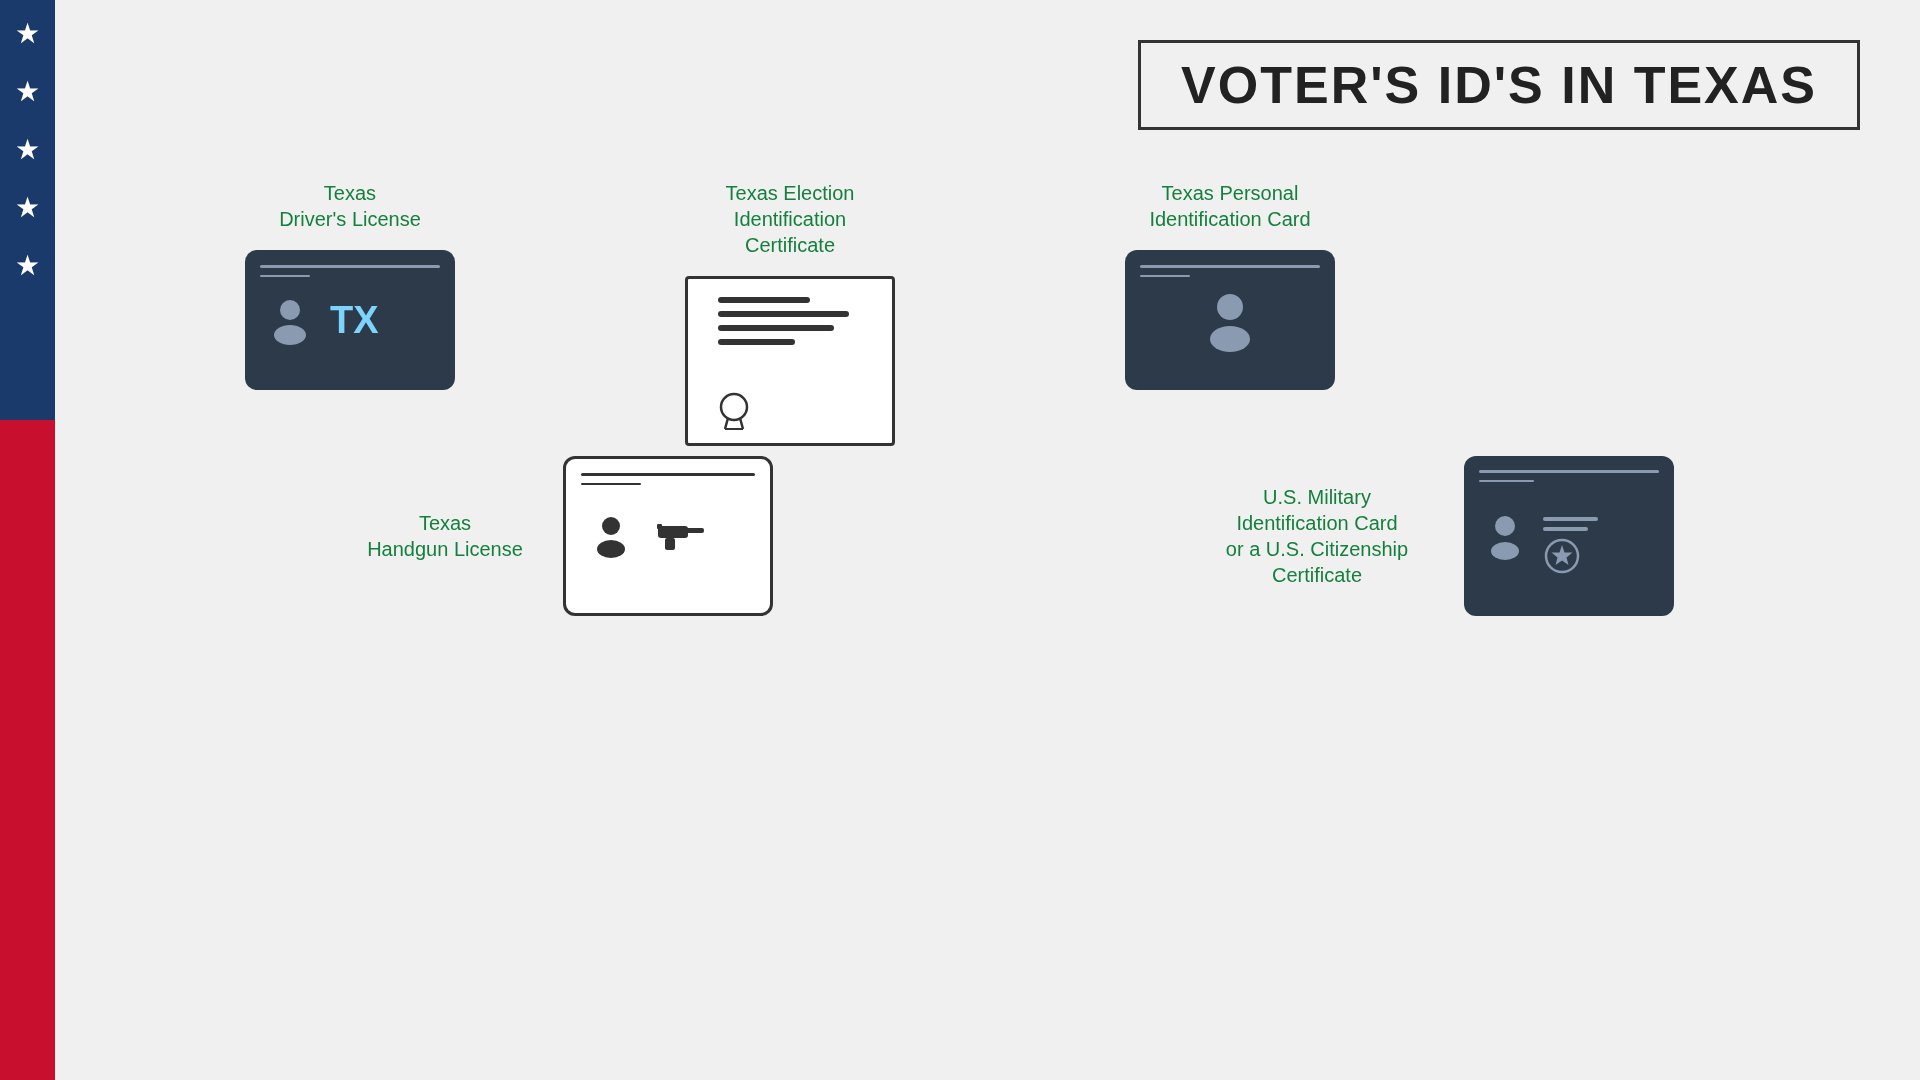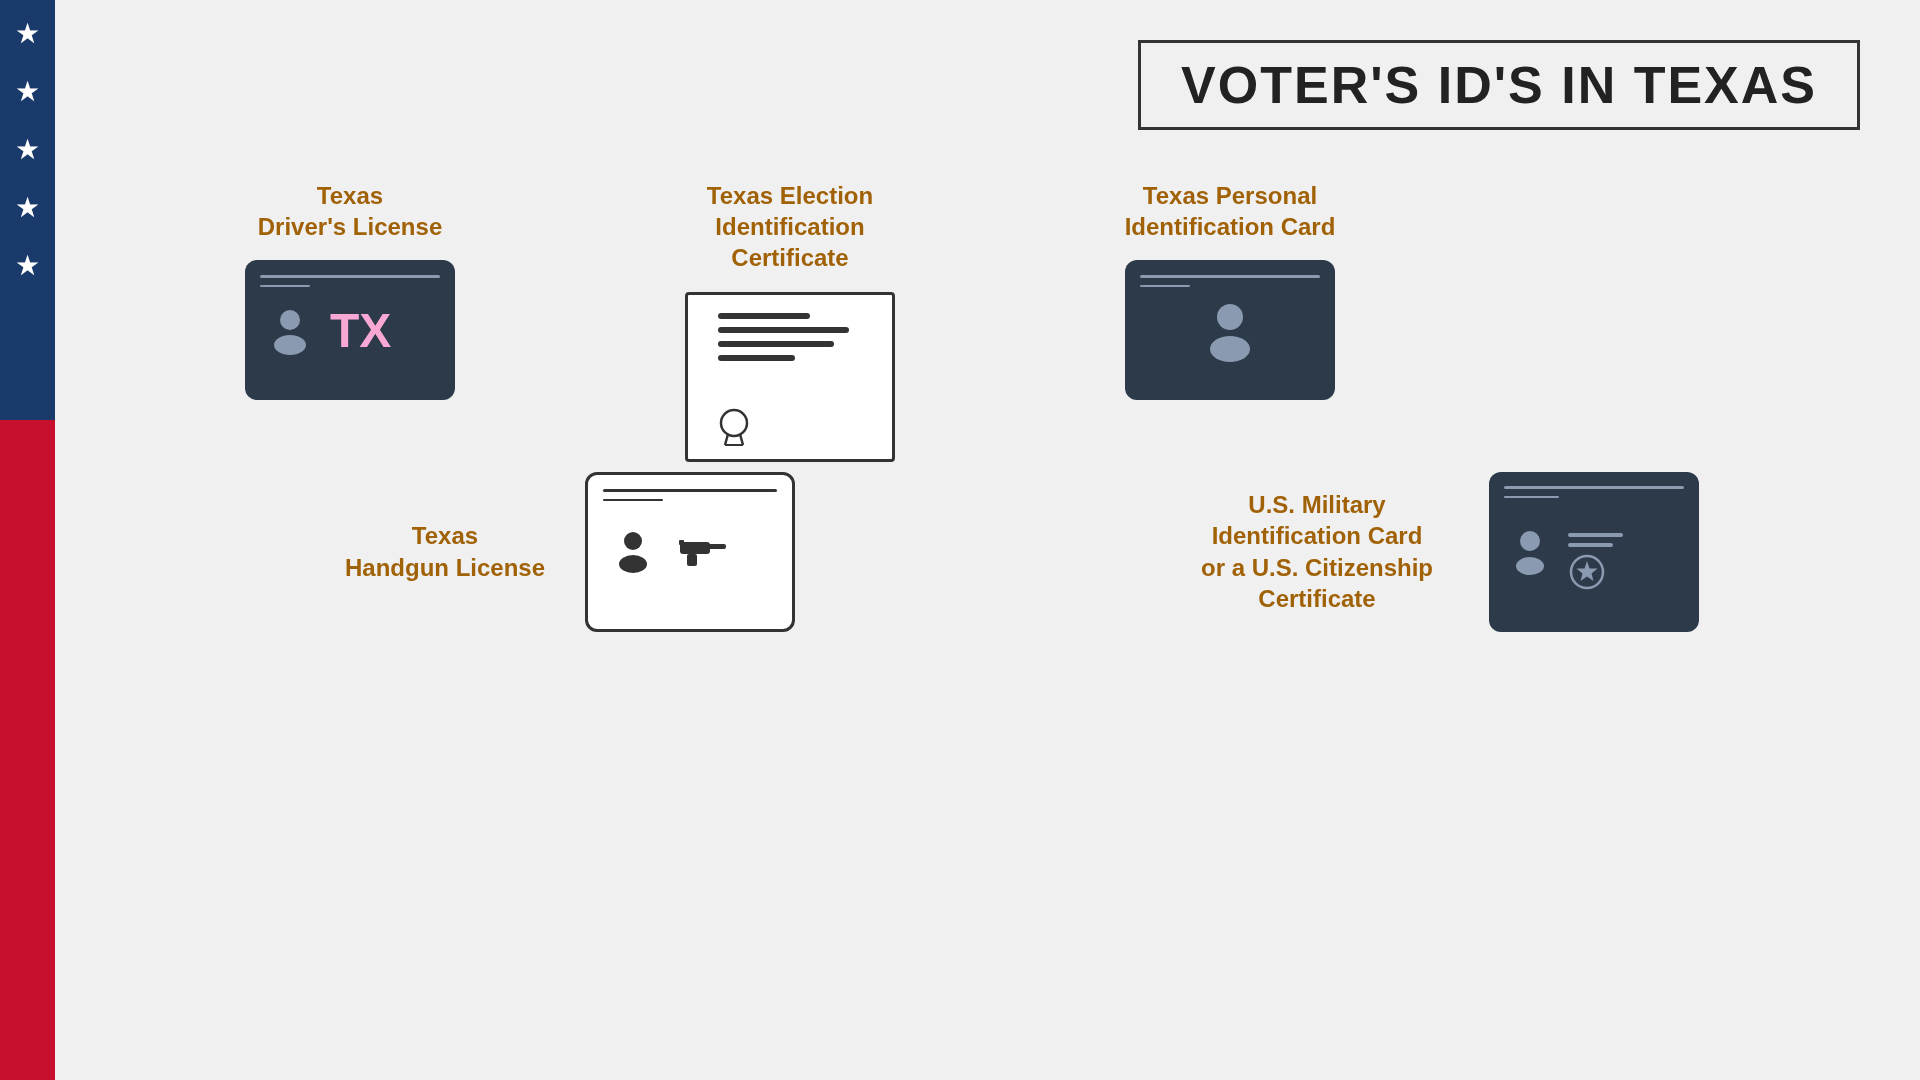--- a/index.html
+++ b/index.html
@@ -85,23 +85,23 @@
     }
 
     .id-item {
       display: flex;
       flex-direction: column;
       align-items: center;
       gap: 18px;
     }
 
     .id-label {
-      font-size: 24px;
-      font-weight: 700;
-      color: #a16207;
+      font-size: 20px;
+      font-weight: 400;
+      color: #15803d;
       text-align: center;
       line-height: 1.3;
     }
 
     
     .card-dl {
       width: 210px;
       height: 140px;
       background-color: #2d3a4a;
       border-radius: 12px;
@@ -369,21 +369,21 @@
 
   <div class="ids-grid">
 
     <div class="id-item">
       <div class="id-label">Texas<br>Driver's License</div>
       <div class="card-dl">
         <svg class="person-icon" viewBox="0 0 55 55" fill="none">
           <circle cx="27" cy="17" r="10" fill="#8a9ab0"></circle>
           <ellipse cx="27" cy="42" rx="16" ry="10" fill="#8a9ab0"></ellipse>
         </svg>
-        <span style="color:#f9a8d4;font-size:48px;font-weight:900;">TX</span>
+        <span style="color:#7dd3fc;font-size:38px;font-weight:900;">TX</span>
       </div>
     </div>
 
 
     <div class="id-item">
       <div class="id-label">Texas Election<br>Identification<br>Certificate</div>
       <div class="card-cert">
         <div class="cert-line cert-line-1"></div>
         <div class="cert-line cert-line-2"></div>
         <div class="cert-line cert-line-3"></div>

